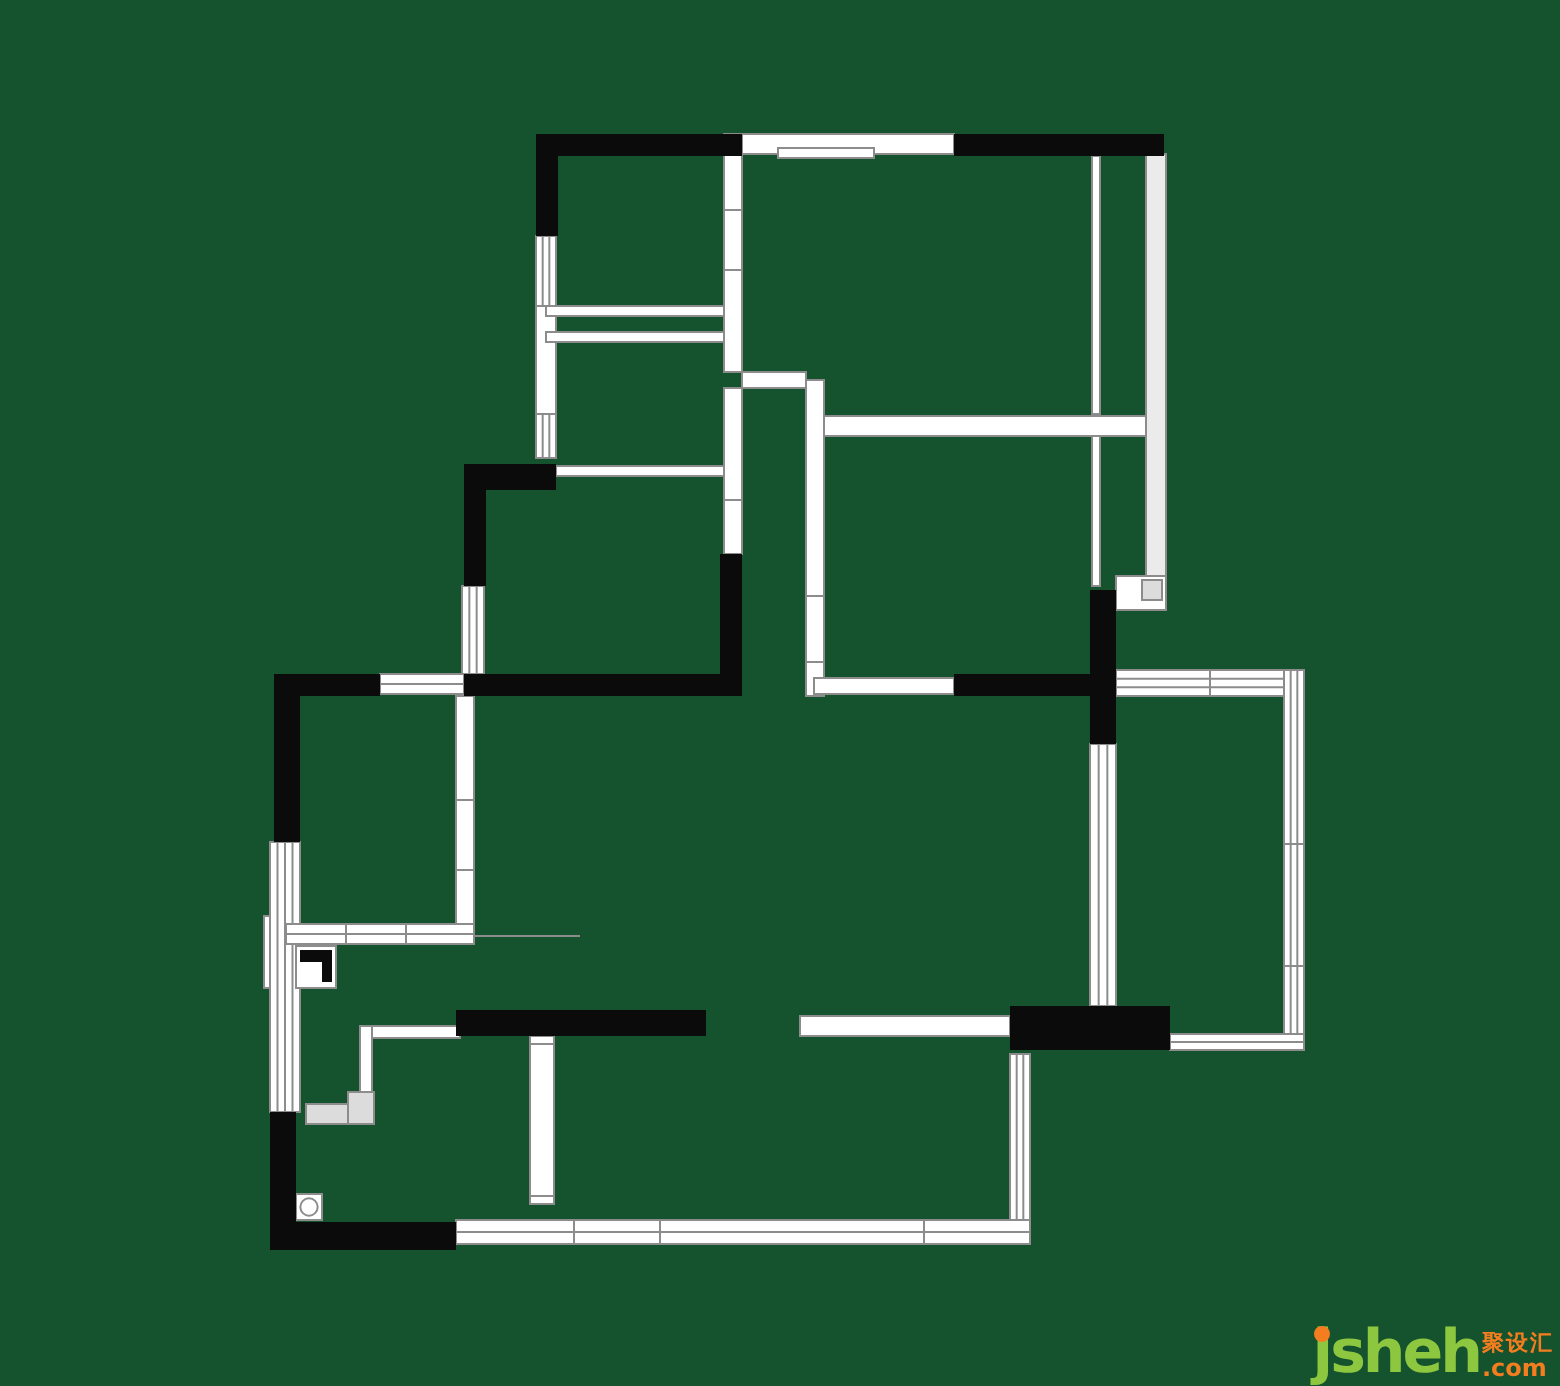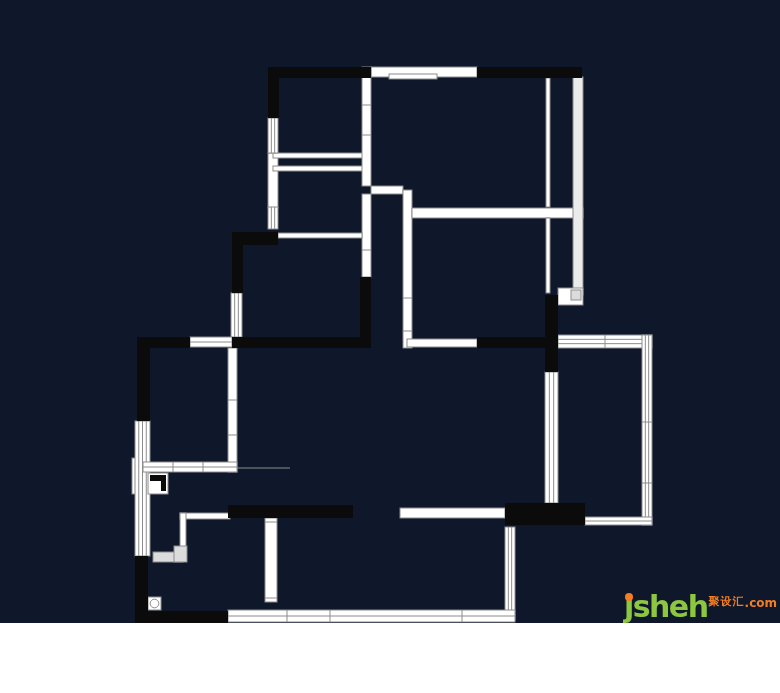--- a/index.html
+++ b/index.html
@@ -1,24 +1,24 @@
 <!DOCTYPE html>
 <html><head>
 <meta charset="utf-8">
 <style>
   html,body{margin:0;padding:0;background:#ffffff;}
-  .page{position:relative;width:780px;height:623px;background:#0f172a;overflow:hidden;
+  .page{position:relative;width:780px;height:693px;background:#14532d;overflow:hidden;
         font-family:"Liberation Sans", sans-serif;}
   .plan-svg{position:absolute;left:0;top:0;}
   .logo{position:absolute;right:3px;bottom:3px;display:flex;align-items:flex-start;line-height:1;}
   .logo .brand-wrap{position:relative;display:inline-block;}
   .logo .brand{font-family:"DejaVu Sans", sans-serif;font-weight:bold;font-size:30px;
                letter-spacing:-1.5px;line-height:0.9;}
   .logo .jdot{position:absolute;width:8px;height:8px;border-radius:50%;left:1px;top:0px;}
-  .logo .side{display:flex;flex-direction:row;margin-left:1px;padding-top:3px;}
+  .logo .side{display:flex;flex-direction:column;margin-left:1px;padding-top:3px;}
   .logo .cn{font-family:"DejaVu Sans", sans-serif;font-weight:bold;font-size:11px;letter-spacing:1px;}
   .logo .tld{font-family:"DejaVu Sans", sans-serif;font-weight:bold;font-size:12px;margin-top:1px;}
 </style>
 </head>
 <body>
 
 <div class="page">
 
   <svg class="plan-svg" width="780" height="693" viewBox="0 0 780 693">
       <g>

